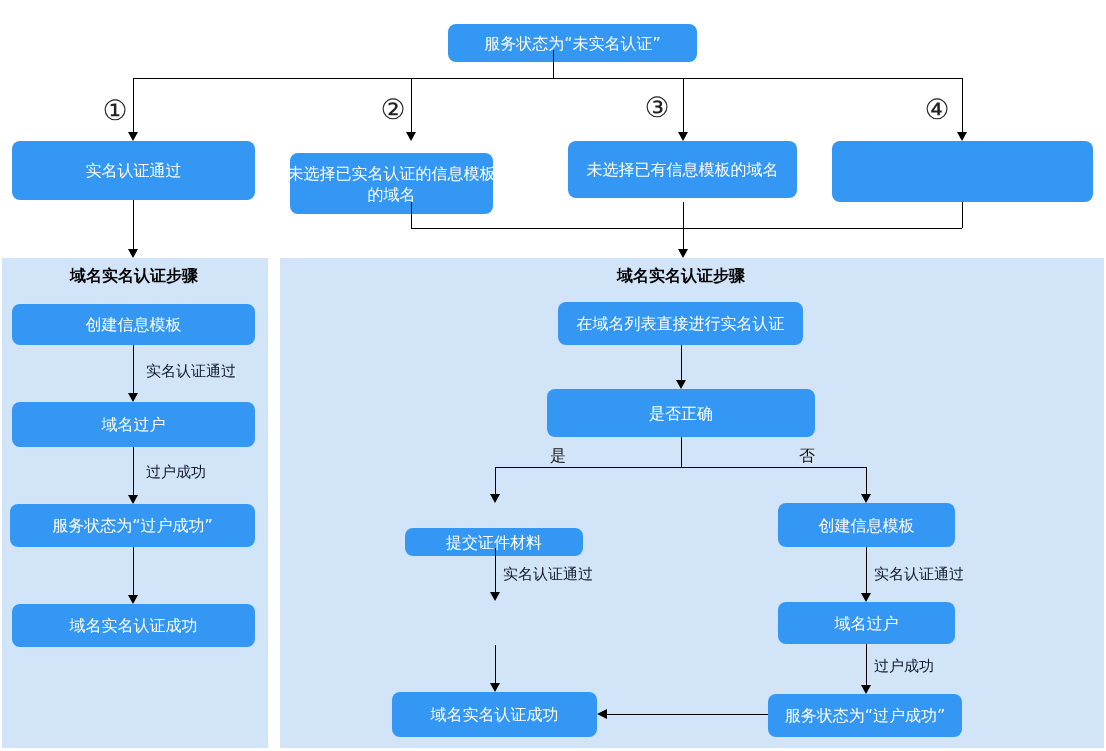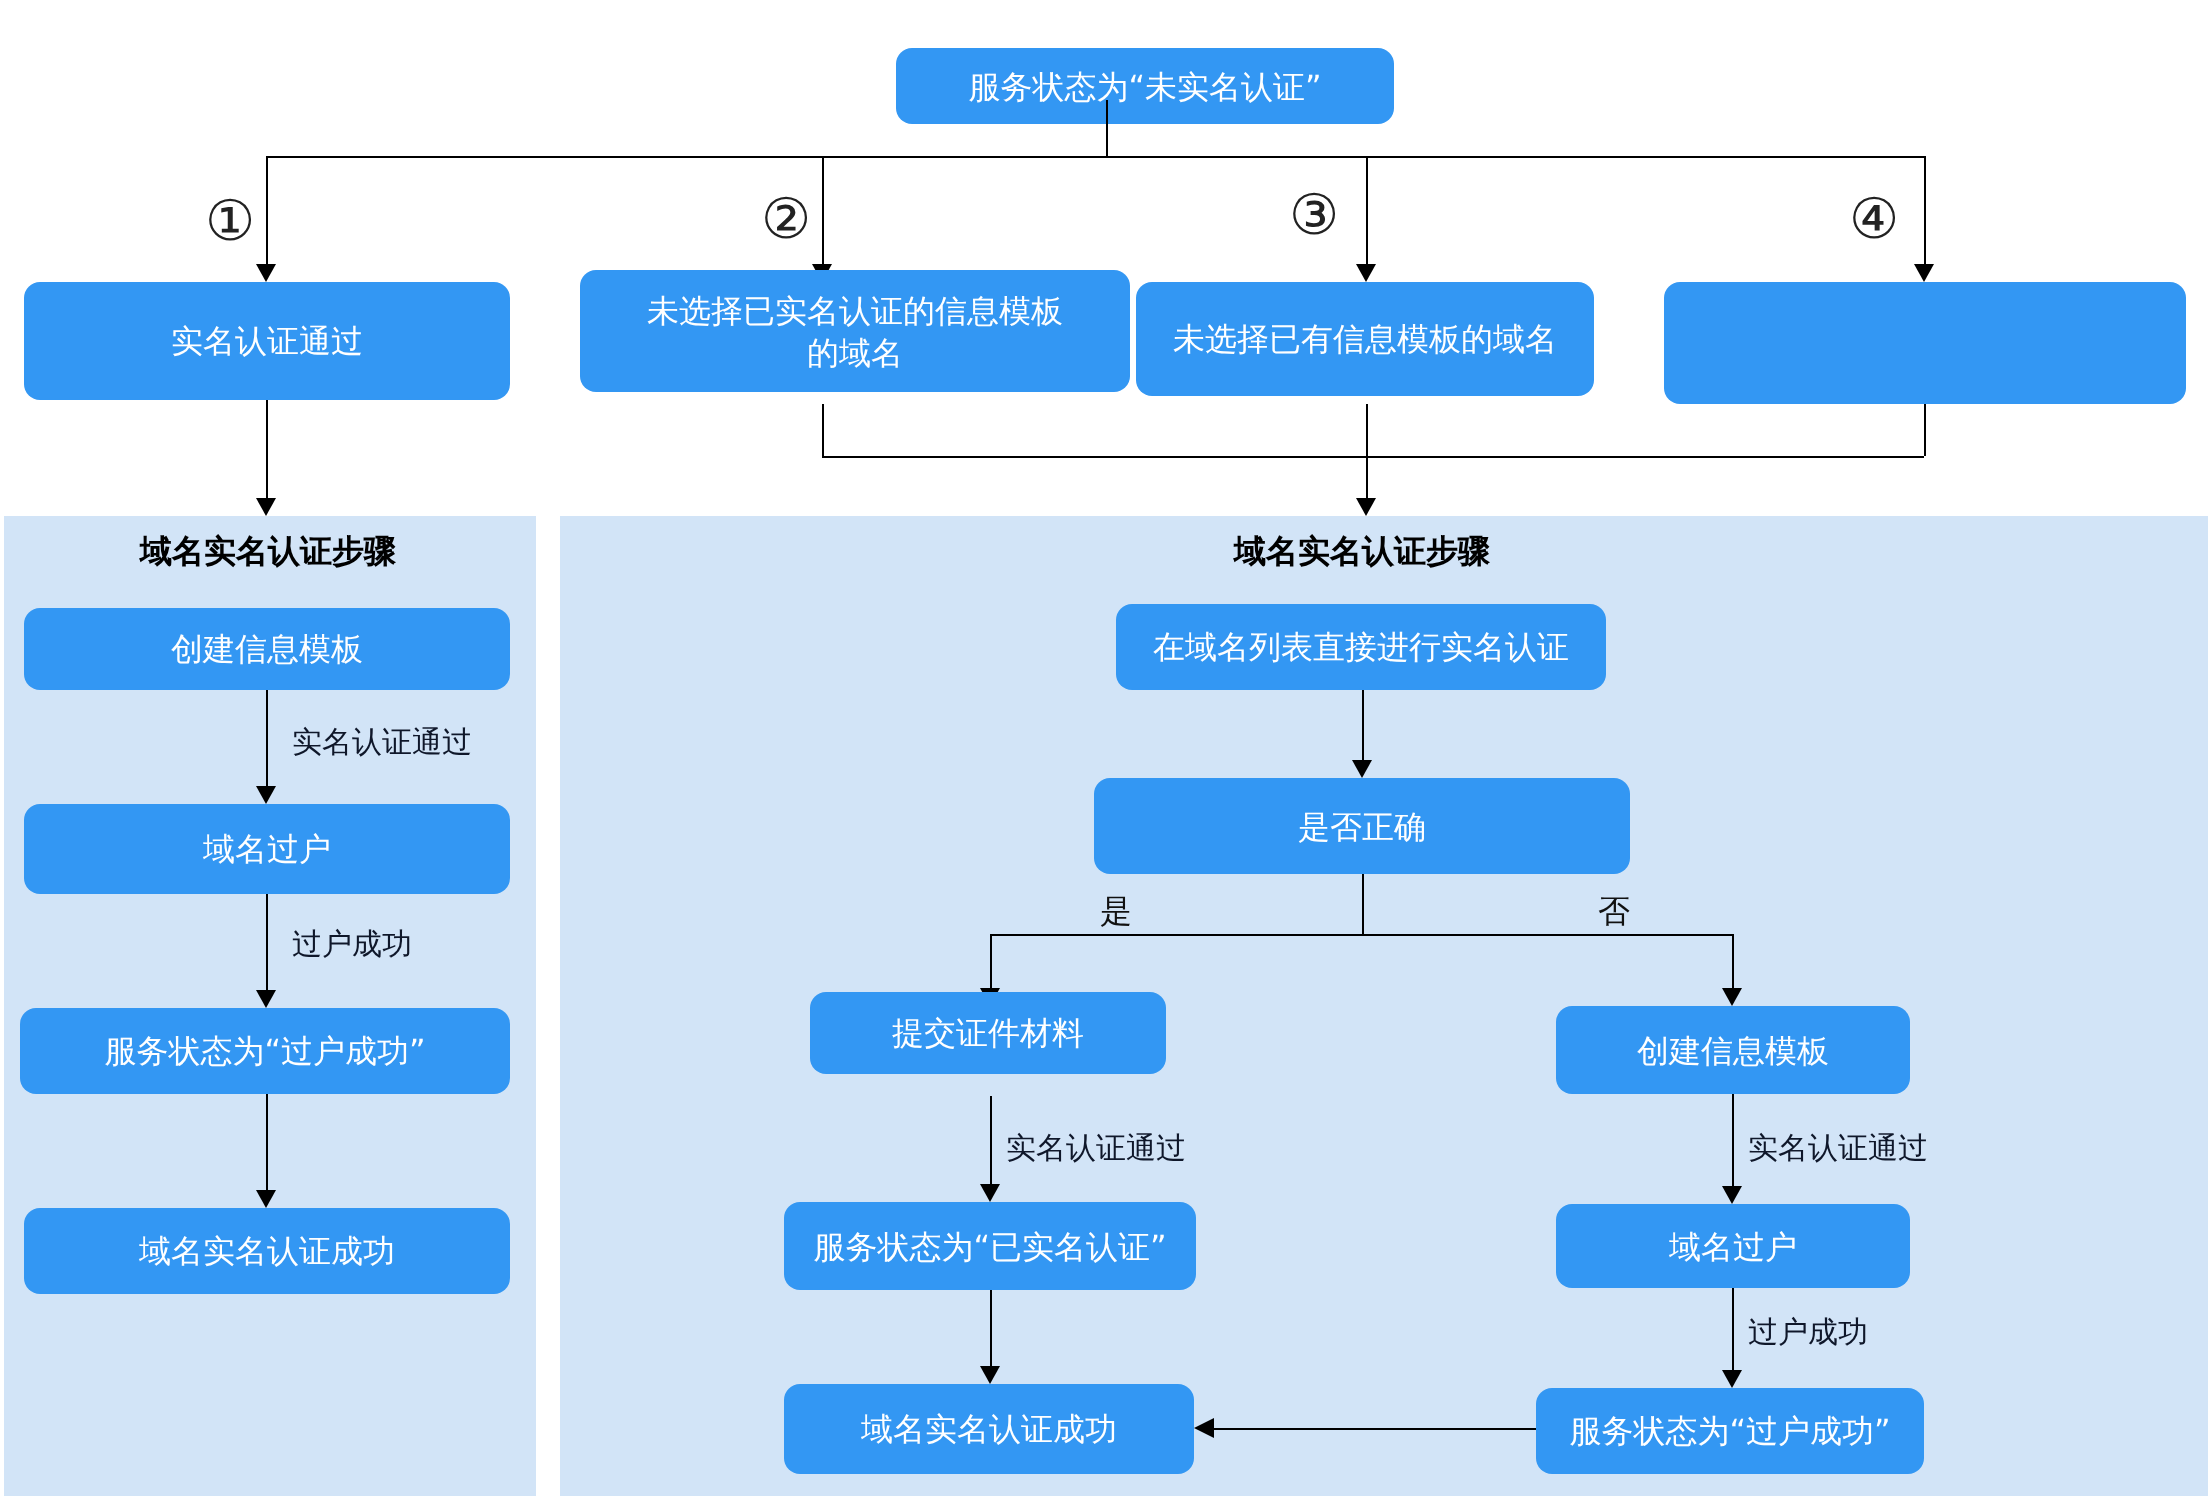--- a/index.html
+++ b/index.html
@@ -45,21 +45,21 @@
   <div class="ah-down" style="left:957px;top:132px"></div>
 
   <span class="circ" style="left:115px;top:111px">①</span>
   <span class="circ" style="left:393px;top:110px">②</span>
   <span class="circ" style="left:657px;top:108px">③</span>
   <span class="circ" style="left:937px;top:110px">④</span>
 
   <div class="box" style="left:12px;top:141px;width:243px;height:59px">
     <span>实名认证通过</span>
   </div>
-  <div class="box" style="left:290px;top:135px;width:275px;height:61px">
+  <div class="box" style="left:290px;top:153px;width:203px;height:61px">
     <span>未选择已实名认证的信息模板</span>
     <span>的域名</span>
   </div>
   <div class="box" style="left:568px;top:141px;width:229px;height:57px">
     <span>未选择已有信息模板的域名</span>
   </div>
   <div class="box" style="left:832px;top:141px;width:261px;height:61px">
   </div>
 
   <div class="vline" style="left:411px;top:202px;height:26px"></div>
@@ -110,30 +110,27 @@
 
   <div class="vline" style="left:681px;top:437px;height:30px"></div>
   <div class="hline" style="left:495px;top:467px;width:371px"></div>
   <span class="branch-label" style="left:550px;top:446px">是</span>
   <span class="branch-label" style="left:799px;top:446px">否</span>
   <div class="vline" style="left:495px;top:467px;height:28px"></div>
   <div class="ah-down" style="left:490px;top:494px"></div>
   <div class="vline" style="left:866px;top:467px;height:28px"></div>
   <div class="ah-down" style="left:861px;top:494px"></div>
 
-  <div class="box" style="left:405px;top:496px;width:178px;height:41px">
+  <div class="box" style="left:405px;top:528px;width:178px;height:28px">
     <span>提交证件材料</span>
   </div>
   <div class="vline" style="left:495px;top:548px;height:45px"></div>
   <div class="ah-down" style="left:490px;top:592px"></div>
   <span class="edge-label" style="left:503px;top:565px">实名认证通过</span>
 
-  <div class="box" style="left:392px;top:601px;width:206px;height:44px">
-    <span>服务状态为“已实名认证”</span>
-  </div>
   <div class="vline" style="left:495px;top:645px;height:39px"></div>
   <div class="ah-down" style="left:490px;top:683px"></div>
 
   <div class="box" style="left:392px;top:692px;width:205px;height:45px">
     <span>域名实名认证成功</span>
   </div>
 
   <div class="box" style="left:778px;top:503px;width:177px;height:44px">
     <span>创建信息模板</span>
   </div>

